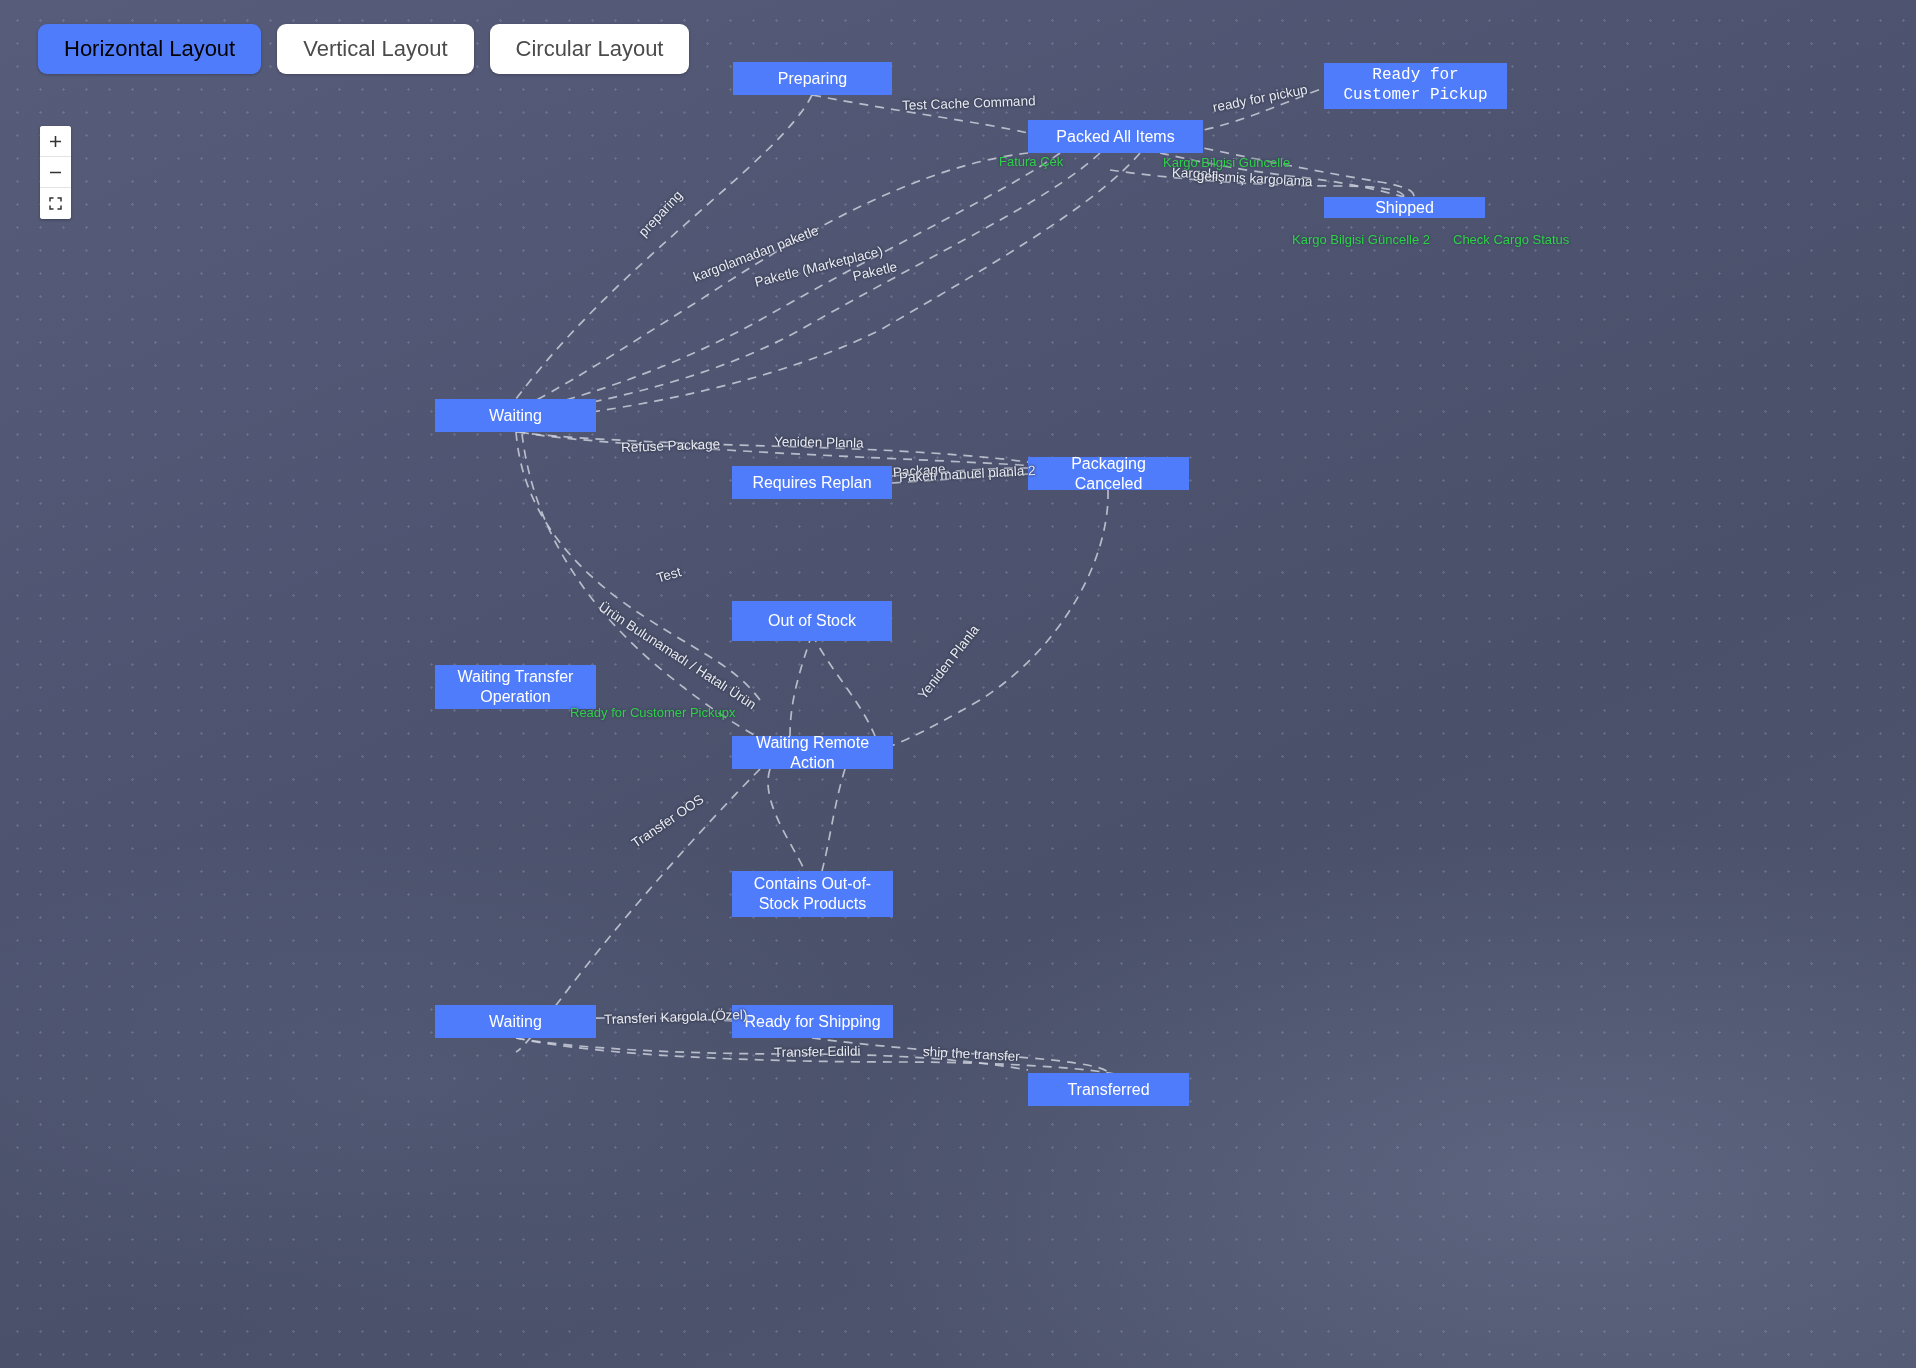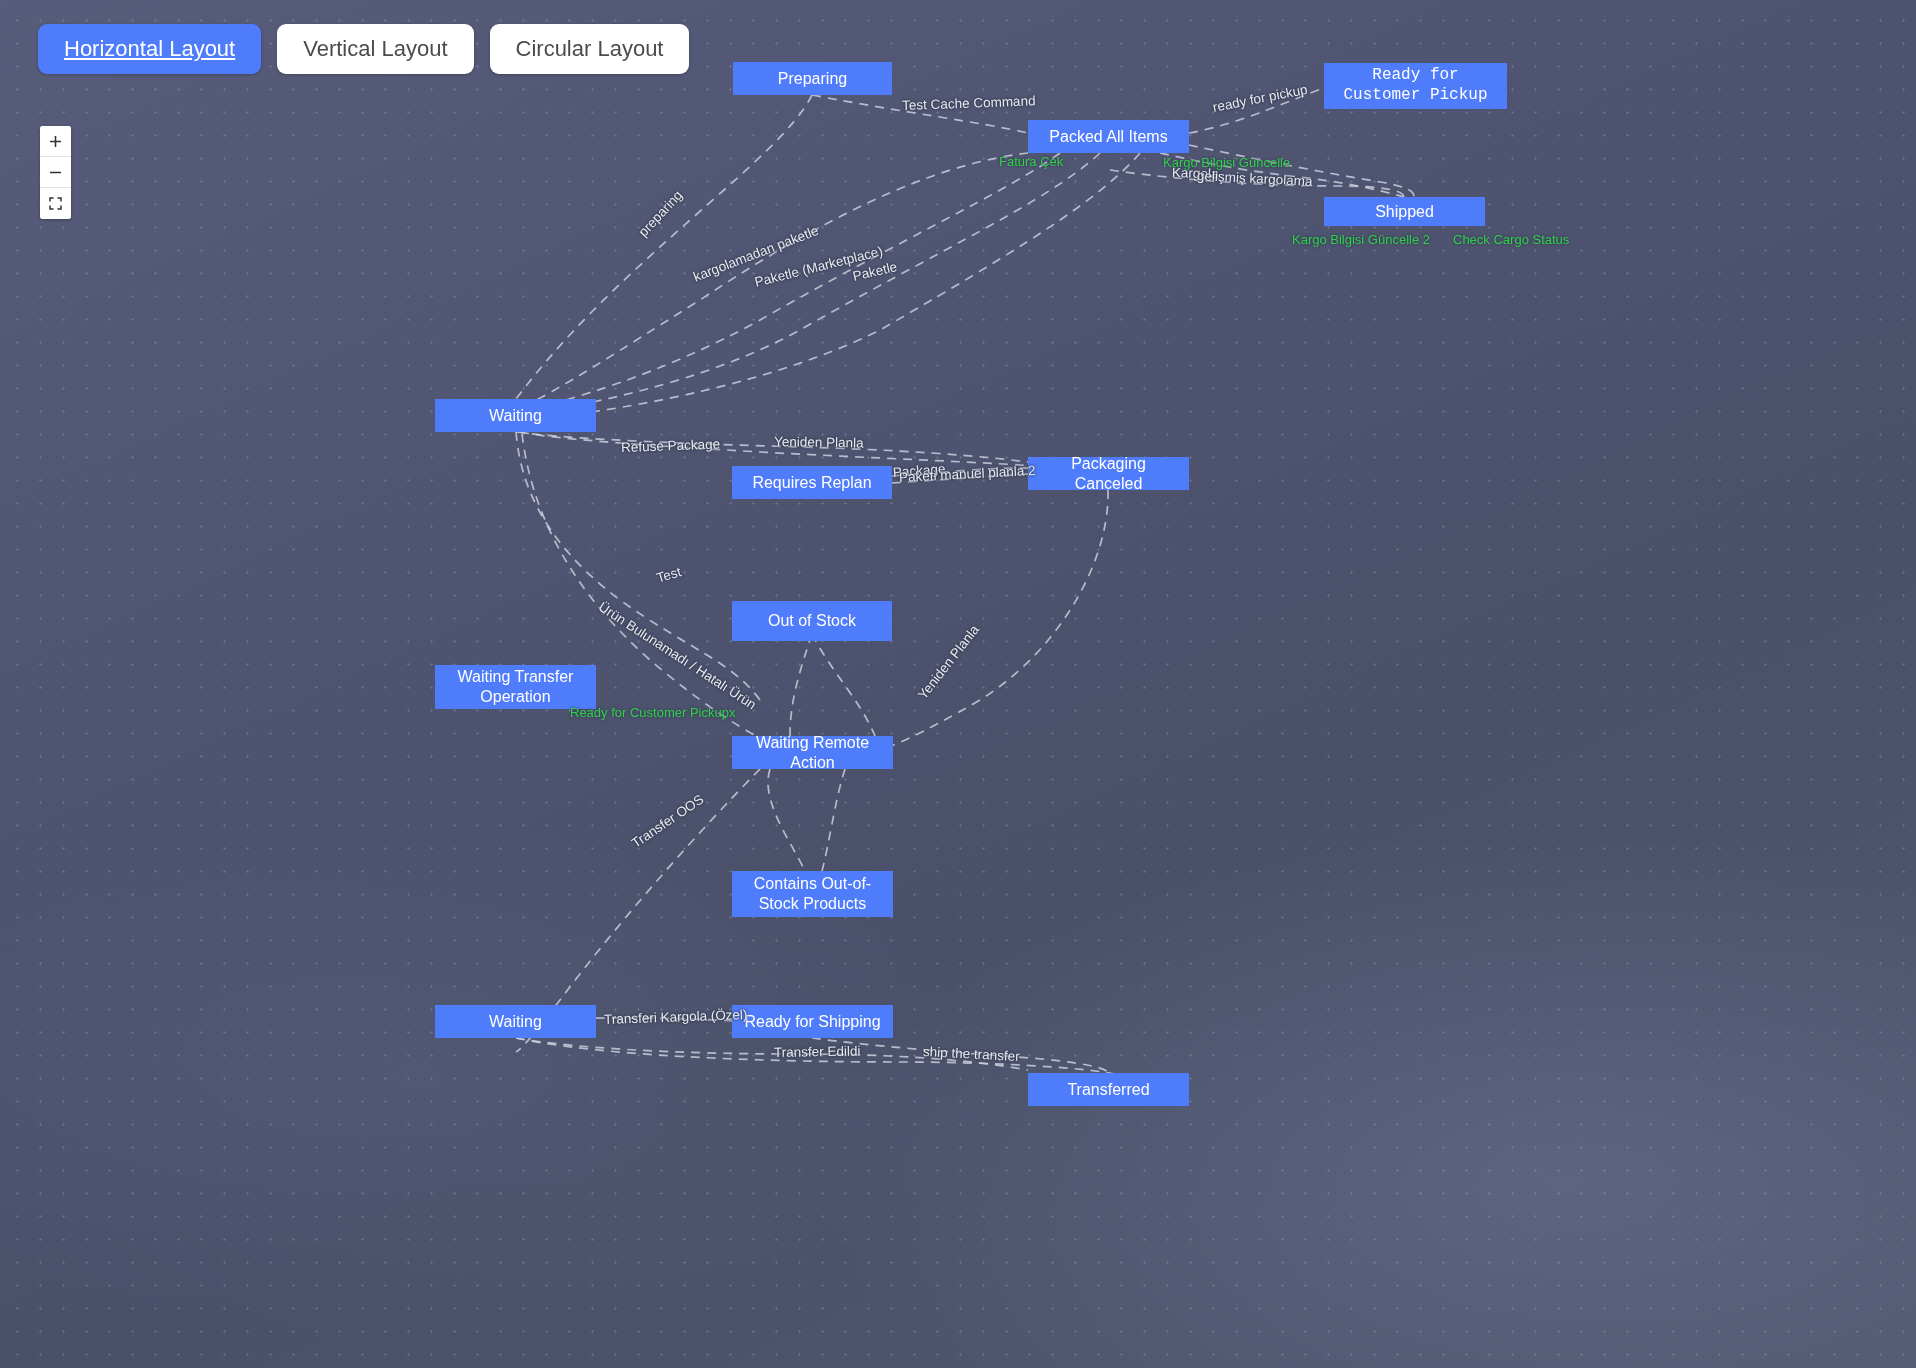--- a/index.html
+++ b/index.html
@@ -46,22 +46,21 @@
     font-size: 22px;
     font-family: "Liberation Sans", sans-serif;
     background: #ffffff;
     color: #4b4b4b;
     cursor: pointer;
     box-shadow: 0 1px 3px rgba(0,0,0,0.22);
     white-space: nowrap;
   }
   .layout-btn.active {
     background: #4f7cfa;
-    color: #ffffff;
-    text-decoration: underline;
+    color: #000000;
   }
 
   
   #zoom-controls {
     position: absolute;
     top: 126px; left: 40px;
     width: 31px;
     background: #ffffff;
     border-radius: 3px;
     box-shadow: 0 1px 3px rgba(0,0,0,0.28);
@@ -173,27 +172,27 @@
       <svg width="13" height="13" viewBox="0 0 13 13">
         <path d="M1 4 V1 H4 M9 1 H12 V4 M12 9 V12 H9 M4 12 H1 V9" stroke="#333" stroke-width="1.5" fill="none" stroke-linecap="round"></path>
       </svg>
     </div>
   </div>
 
   <div id="nodes">
       <div class="node" style="left: 733px; top: 62px; width: 159px; height: 33px;">
         <span>Preparing</span>
       </div>
-      <div class="node" style="left: 1028px; top: 120px; width: 161px; height: 33px;">
+      <div class="node" style="left: 1028px; top: 120px; width: 175px; height: 33px;">
         <span>Packed All Items</span>
       </div>
       <div class="node" style="left: 1324px; top: 63px; width: 183px; height: 46px; font-family: Liberation Mono, monospace;">
         <span>Ready for Customer Pickup</span>
       </div>
-      <div class="node" style="left: 1324px; top: 197px; width: 161px; height: 29px;">
+      <div class="node" style="left: 1324px; top: 197px; width: 161px; height: 21px;">
         <span>Shipped</span>
       </div>
       <div class="node" style="left: 435px; top: 399px; width: 161px; height: 33px;">
         <span>Waiting</span>
       </div>
       <div class="node" style="left: 732px; top: 466px; width: 160px; height: 33px;">
         <span>Requires Replan</span>
       </div>
       <div class="node" style="left: 1028px; top: 457px; width: 161px; height: 33px;">
         <span>Packaging Canceled</span>

